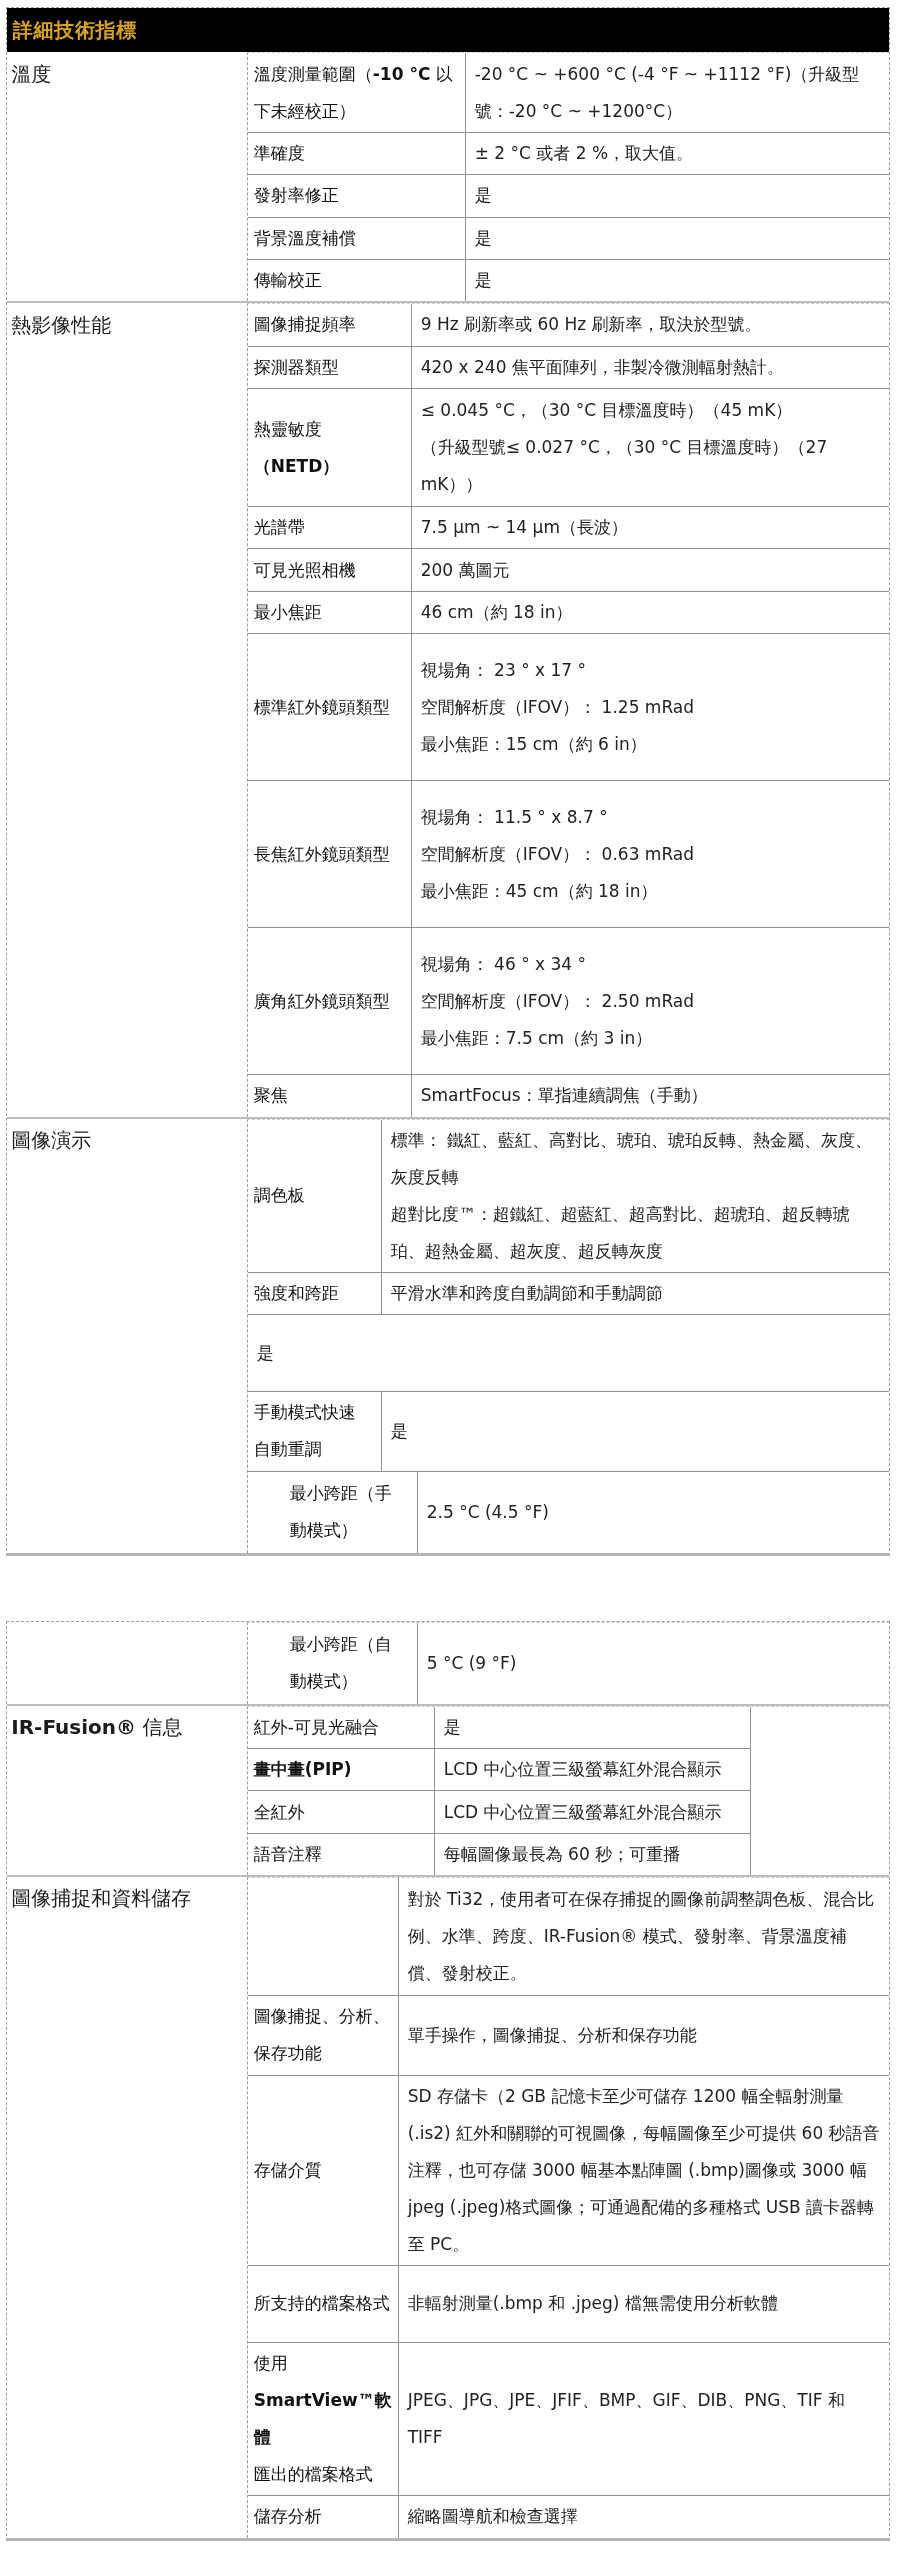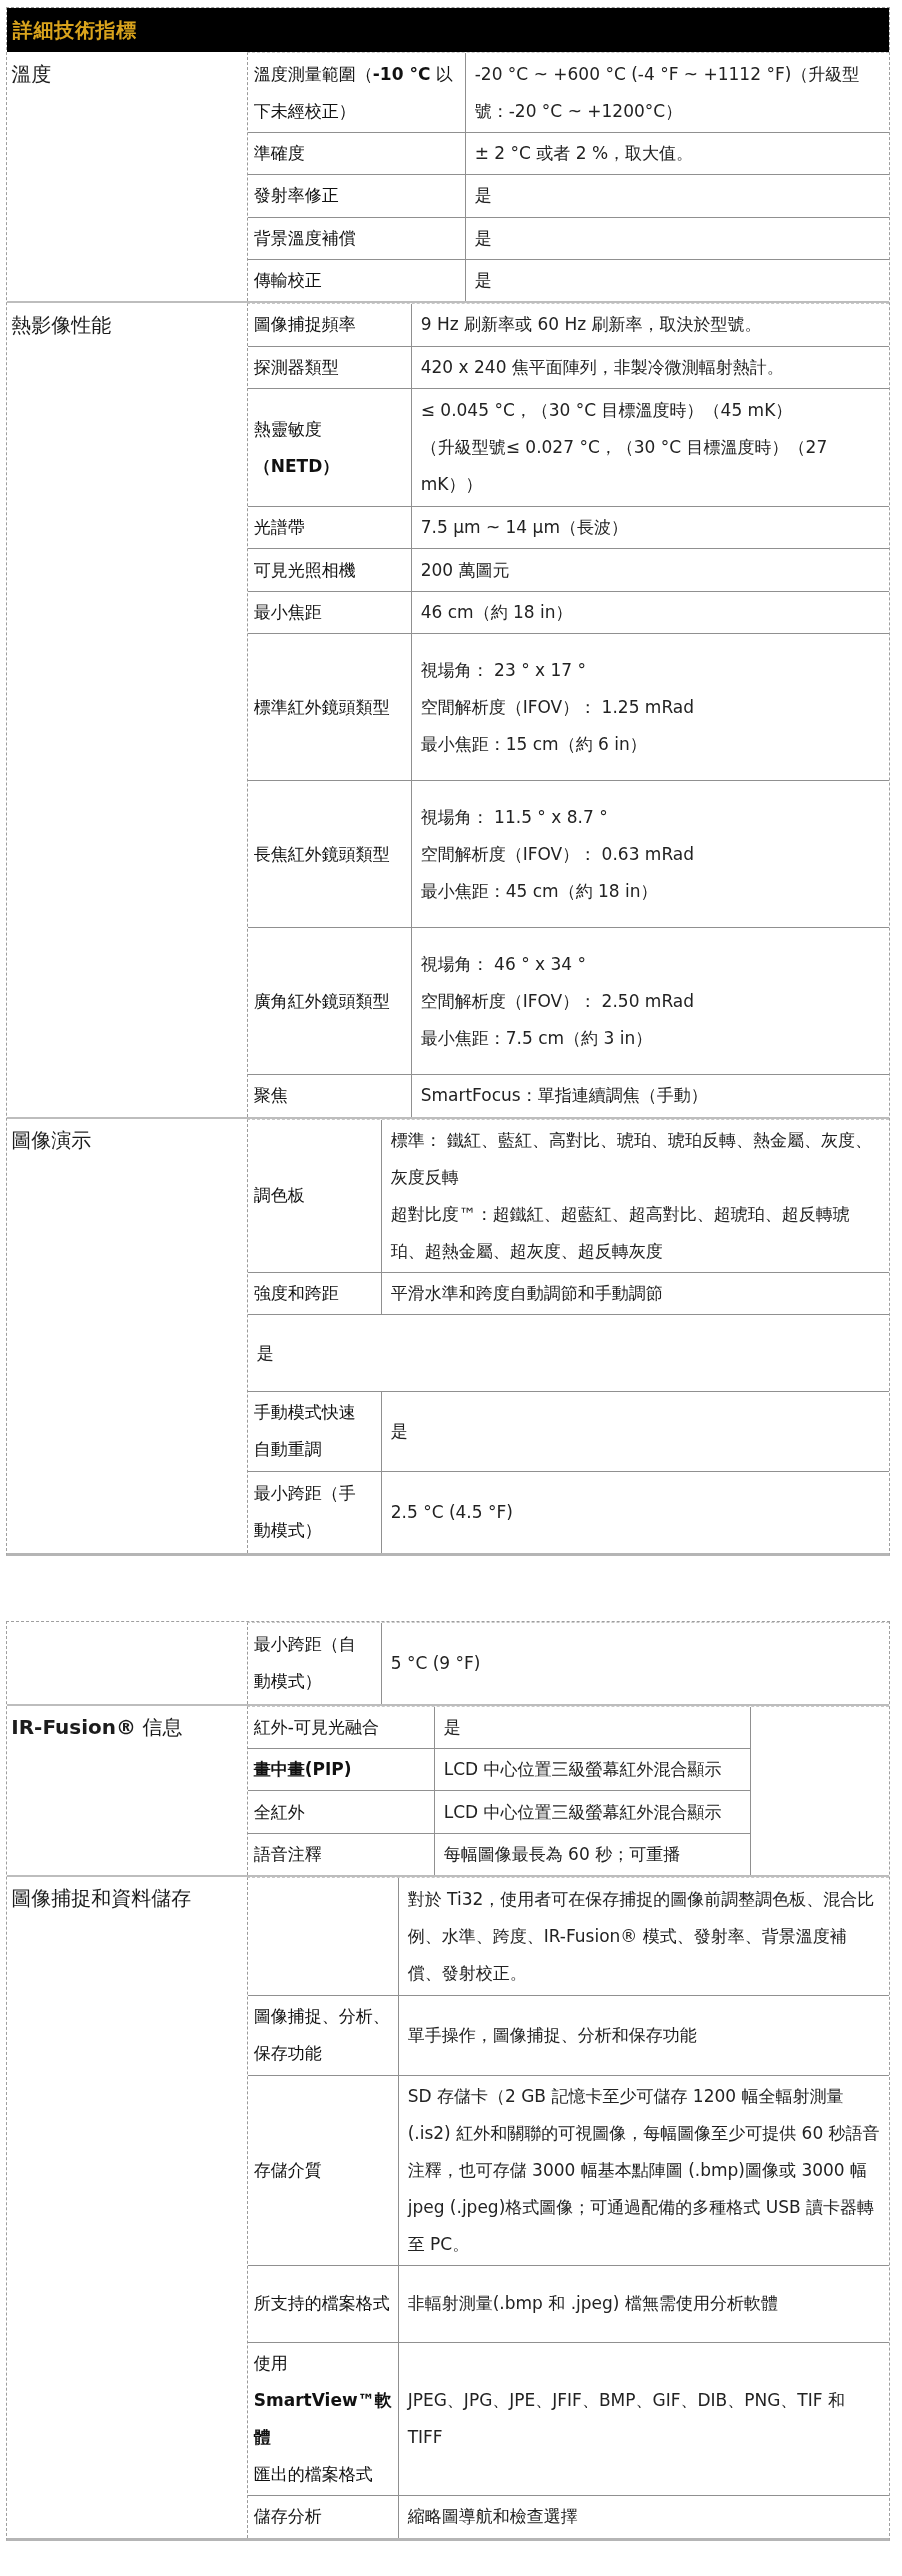--- a/index.html
+++ b/index.html
@@ -66,21 +66,21 @@
     justify-content:center;
     box-sizing:border-box;
     min-width:0;
   }
   .cell p { margin:0; }
   .label { border-right:0.7px solid #909090; padding-left:5.9px; padding-right:4.4px; color:#111; }
   .value { color:#222; }
   .b { font-weight:bold; }
 
   .h105 { min-height:77px; }
-  .h110 { min-height:81px; }
+  .h110 { min-height:81px;margin-left:36px; }
   .h150 { min-height:110px; }
   .h160 { min-height:118px; }
   .h200 { min-height:147px; }
   .h250 { min-height:184px; }
 
   .gap { height:65px; }
 </style>
 </head>
 <body>
 

